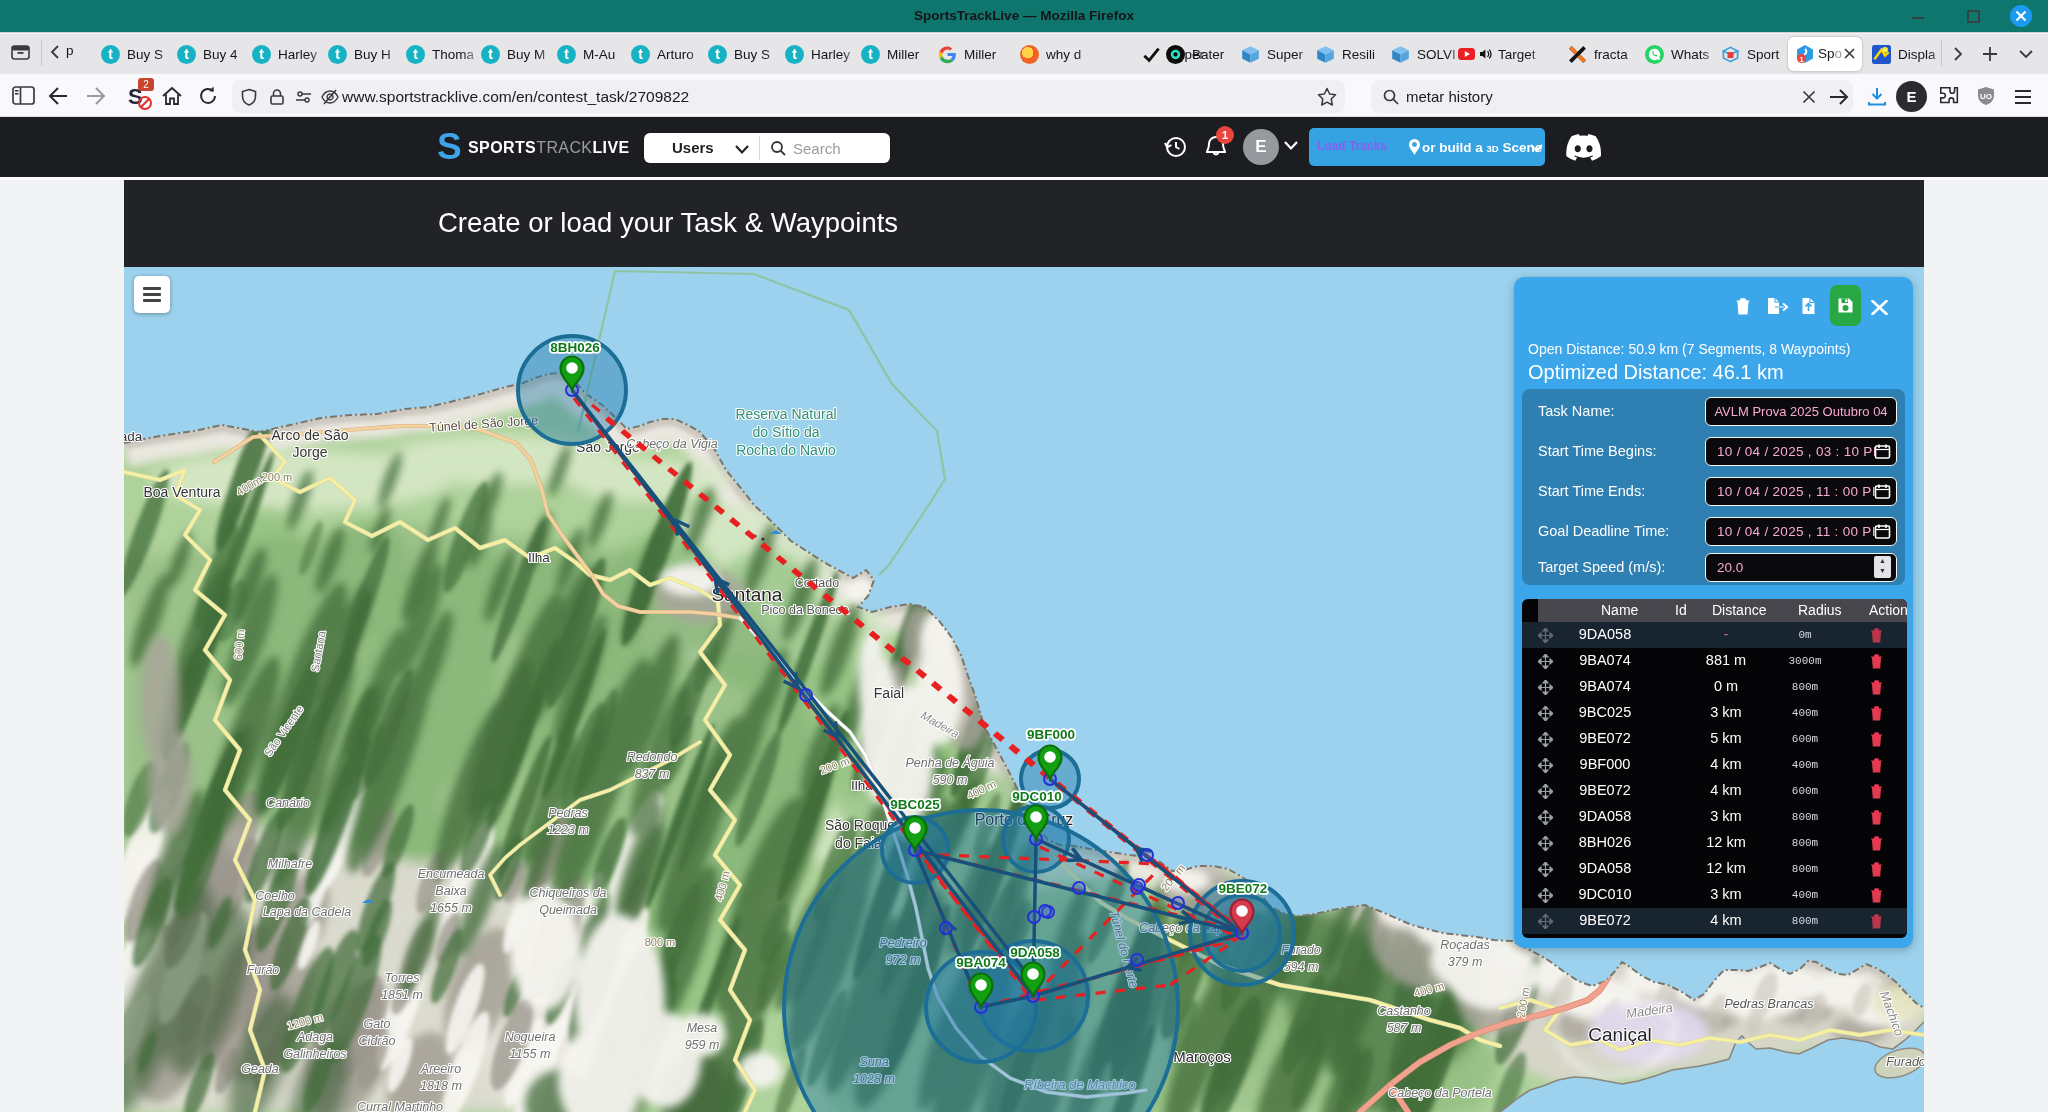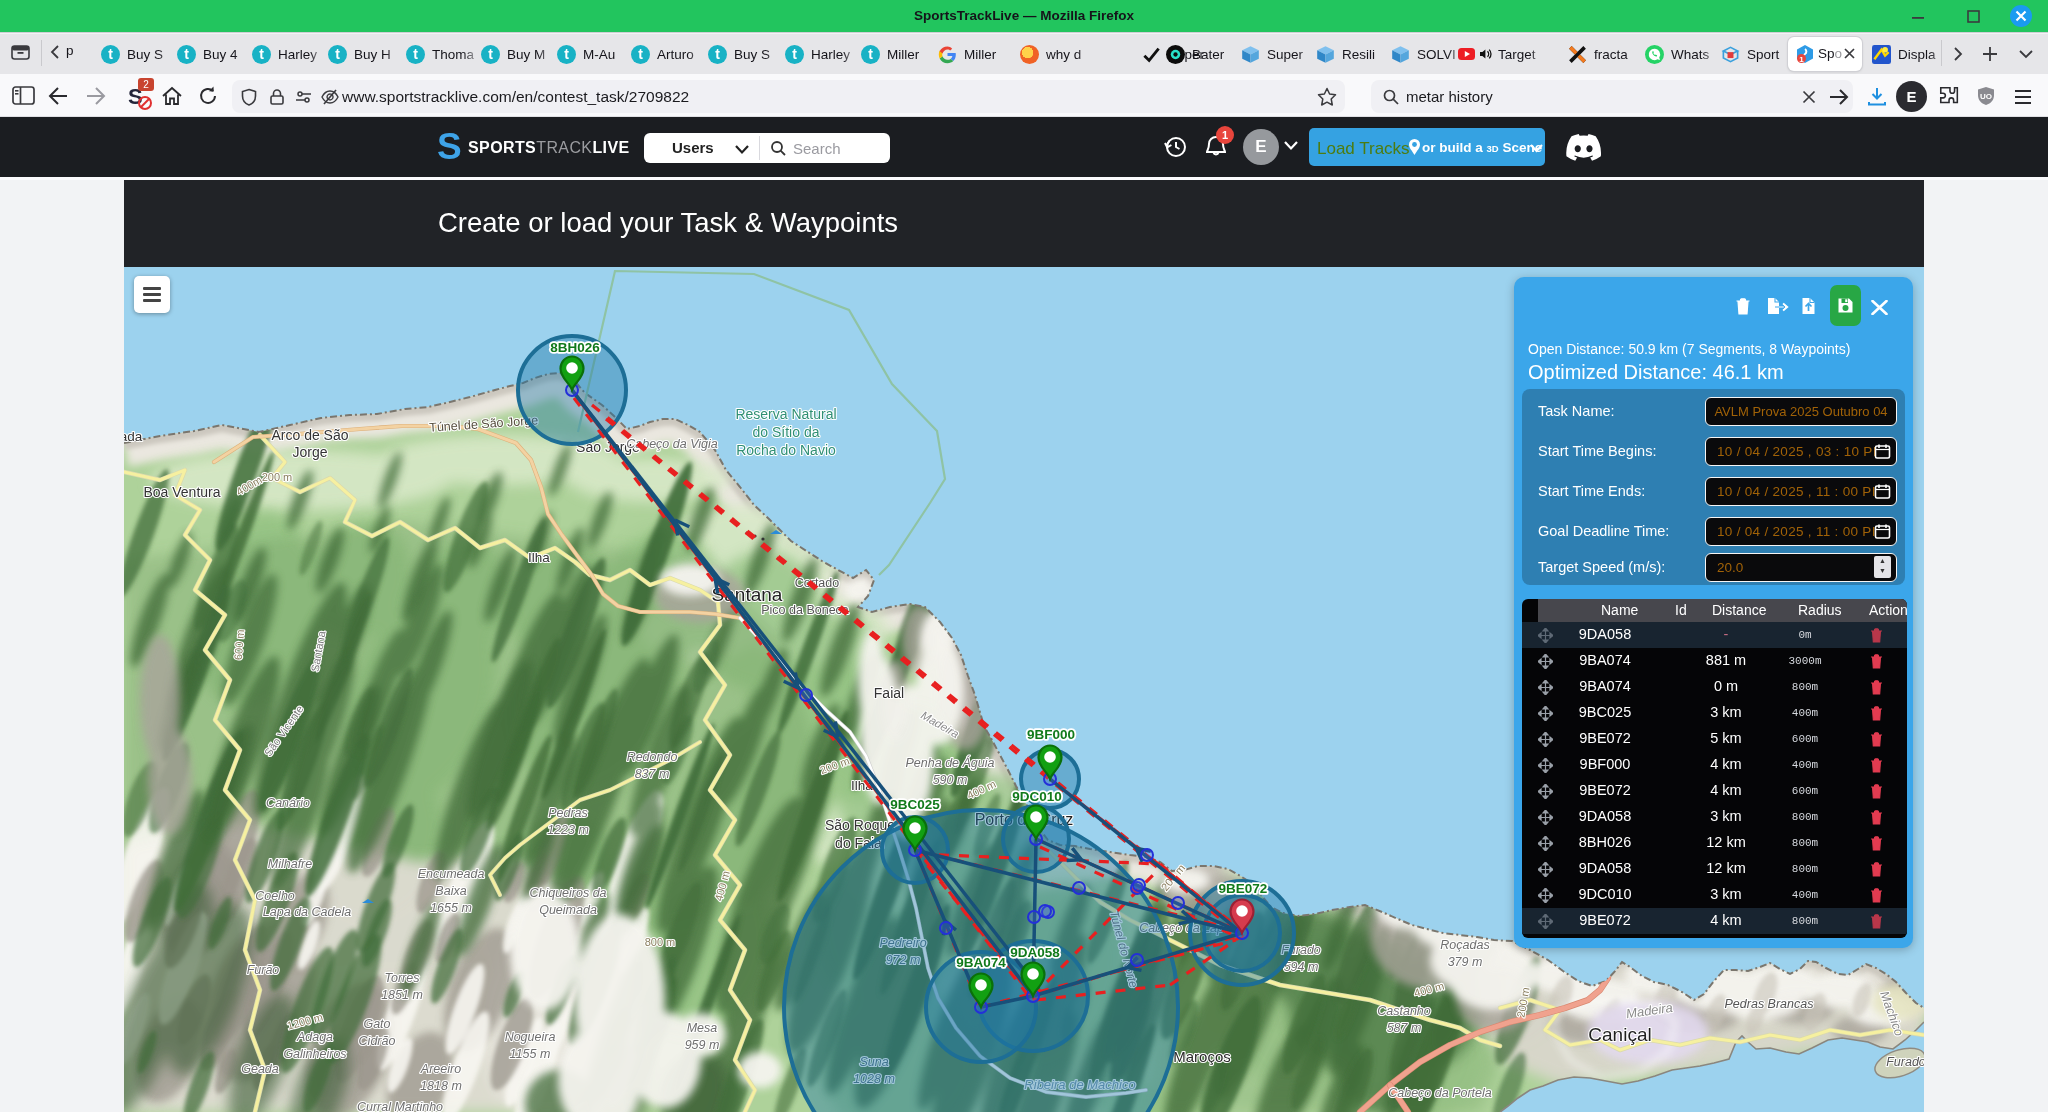--- a/index.html
+++ b/index.html
@@ -1,16 +1,16 @@
 <!DOCTYPE html>
 <html><head><meta charset="utf-8"><title>SportsTrackLive</title><style>
 *{margin:0;padding:0;box-sizing:border-box}
 html,body{width:2048px;height:1112px;overflow:hidden;font-family:"Liberation Sans",sans-serif;background:#f2f3f5}
 .abs{position:absolute}
-#titlebar{left:0;top:0;width:2048px;height:33px;background:#22c55e;border-bottom:1px solid #cfcfd4}
+#titlebar{left:0;top:0;width:2048px;height:33px;background:#0f766e;border-bottom:1px solid #cfcfd4}
 #titlebar .tt{position:absolute;left:0;right:0;top:8px;text-align:center;font-size:13.5px;color:#15141a;font-weight:700}
 #tabbar{left:0;top:34px;width:2048px;height:40px;background:#e6e6e9}
 .tab{position:absolute;top:3px;height:34px;font-size:13.5px;color:#15141a;white-space:nowrap}
 .tfav{position:absolute;width:19px;height:19px;top:8px}
 .tlab{position:absolute;left:26px;top:10px;width:52px;overflow:hidden;font-size:13.5px;color:#15141a;
   -webkit-mask-image:linear-gradient(90deg,#000 60%,transparent 95%);mask-image:linear-gradient(90deg,#000 60%,transparent 95%)}
 .circfav{border-radius:50%;width:19px;height:19px;color:#fff;text-align:center;font-size:14px;font-weight:700;line-height:19px}
 #navbar{left:0;top:74px;width:2048px;height:43px;background:#f9f9fb;border-bottom:1px solid #e0e0e4}
 #urlbar{position:absolute;left:232px;top:80px;width:1113px;height:33px;background:#f0f0f4;border-radius:8px}
 #searchbar{position:absolute;left:1371px;top:80px;width:482px;height:33px;background:#f0f0f4;border-radius:8px}
@@ -19,21 +19,21 @@
 #pagetitle span{position:absolute;left:314px;top:27px;font-size:27.5px;font-weight:400}
 #leftgut{left:0;top:180px;width:124px;height:932px;background:#f2f3f5}
 #rightgut{left:1924px;top:180px;width:124px;height:932px;background:#f2f3f5}
 #gapline{left:0;top:177px;width:2048px;height:3px;background:#fbfbfd}
 #mapwrap{left:124px;top:267px;width:1800px;height:845px;overflow:hidden}
 #menubtn{left:134px;top:276px;width:36px;height:37px;background:#fff;border-radius:5px;box-shadow:0 1px 4px rgba(0,0,0,.35)}
 #menubtn div{position:absolute;left:9px;width:18px;height:2.6px;background:#444;border-radius:1px}
 #panel{left:1514px;top:277px;width:399px;height:671px;background:#3ba6ea;border-radius:10px;box-shadow:0 2px 10px rgba(0,0,0,.25)}
 .plabel{position:absolute;color:#fff;font-size:14.5px}
 #formbox{position:absolute;left:8px;top:112px;width:383px;height:196px;background:#2e7fb2;border-radius:8px}
-.pinput{position:absolute;left:183px;width:192px;height:29px;background:#0a0a0c;border:1px solid #f5f5f5;border-radius:6px;color:#a16207;font-size:13.5px;line-height:27px;white-space:nowrap;overflow:hidden}
+.pinput{position:absolute;left:183px;width:192px;height:29px;background:#0a0a0c;border:1px solid #f5f5f5;border-radius:6px;color:#f9a8d4;font-size:13.5px;line-height:27px;white-space:nowrap;overflow:hidden}
 #ptable{position:absolute;left:8px;top:322px;width:385px;height:339px;background:#050507;border-radius:6px;overflow:hidden}
 #thead{position:absolute;left:16px;top:0;width:385px;height:23px;background:#47474d;color:#fff;font-size:14px}
 .trow{position:absolute;left:0;width:385px;height:26px;color:#fff;font-size:14.5px;background:#050507}
 .hl{background:#182430}
 .cname{position:absolute;left:48px;width:70px;text-align:center;top:4px}
 .cdist{position:absolute;left:159px;width:90px;text-align:center;top:4px}
 .crad{position:absolute;left:238px;width:90px;text-align:center;top:7px;font-family:"Liberation Mono",monospace;font-size:11px;color:#d5d8dd}
 </style></head><body>
 <div id="titlebar" class="abs">
     <div class="tt">SportsTrackLive — Mozilla Firefox</div>
@@ -308,21 +308,21 @@
   </svg>
 <svg class="abs" style="left:1203px;top:134px" width="26" height="26" viewBox="0 0 26 26">
     <path d="M13,3 a7,7 0 0 1 7,7 c0,5 2,6.5 2,8 H4 c0,-1.5 2,-3 2,-8 a7,7 0 0 1 7,-7 Z M10.5,18.5 a2.6,2.6 0 0 0 5,0" fill="none" stroke="#fff" stroke-width="2"></path>
   </svg>
 <div class="abs" style="left:1216px;top:126px;width:18px;height:18px;border-radius:50%;background:#e8453c;color:#fff;font-size:11px;font-weight:700;text-align:center;line-height:18px">1</div>
 <div class="abs" style="left:1243px;top:129px;width:36px;height:36px;border-radius:50%;background:#96999d;color:#fff;font-size:17px;font-weight:700;text-align:center;line-height:36px">E</div>
 <svg class="abs" style="left:1284px;top:141px" width="14" height="10" viewBox="0 0 14 10">
     <path d="M1,1 L7,7.5 L13,1" fill="none" stroke="#fff" stroke-width="2.2"></path>
   </svg>
 <div class="abs" style="left:1309px;top:128px;width:236px;height:38px;background:#35a2e2;border-radius:5px"></div>
-<div class="abs" style="left:1317px;top:139px;font-size:17px;font-weight:400;color:#4d7c0f">Load Tracks</div>
+<div class="abs" style="left:1317px;top:139px;font-size:12px;font-weight:700;color:#8b5cf6">Load Tracks</div>
 <svg class="abs" style="left:1407px;top:137px" width="15" height="19" viewBox="0 0 15 19">
     <path d="M7.5,18 C5,13.5 2,11 2,7.5 a5.5,5.5 0 1 1 11,0 C13,11 10,13.5 7.5,18 Z" fill="#fff"></path>
     <circle cx="7.5" cy="7.5" r="2.4" fill="#35a2e2"></circle>
   </svg>
 <div class="abs" style="left:1422px;top:140px;font-size:13.5px;font-weight:700;color:#fff">or build a <span style="font-size:9.5px">3D</span> Scene</div>
 <svg class="abs" style="left:1530px;top:144px" width="13" height="9" viewBox="0 0 13 9">
     <path d="M1,1 L6.5,7 L12,1" fill="none" stroke="#fff" stroke-width="2"></path>
   </svg>
 <svg class="abs" style="left:1566px;top:134px" width="36" height="27" viewBox="0 0 36 27">
     <path d="M30.3,2.3A29.4,29.4,0,0,0,23,0a20.3,20.3,0,0,0-.93,1.9,27.3,27.3,0,0,0-8.16,0A20.3,20.3,0,0,0,13,0,29.4,29.4,0,0,0,5.66,2.28,30.2,30.2,0,0,0,.44,22.66,29.6,29.6,0,0,0,9.44,27.2a21.7,21.7,0,0,0,1.93-3.12,19.1,19.1,0,0,1-3-1.45c.25-.18.5-.37.74-.57a21.1,21.1,0,0,0,17.8,0c.24.2.49.39.74.57a19.2,19.2,0,0,1-3,1.46A21.7,21.7,0,0,0,26.56,27.2a29.5,29.5,0,0,0,9-4.54A30.1,30.1,0,0,0,30.3,2.3ZM12,18.6c-1.74,0-3.18-1.6-3.18-3.57S10.21,11.46,12,11.46s3.21,1.61,3.18,3.57S13.75,18.6,12,18.6Zm11.94,0c-1.75,0-3.18-1.6-3.18-3.57s1.4-3.57,3.18-3.57,3.21,1.61,3.18,3.57S25.7,18.6,23.94,18.6Z" fill="#fff" transform="scale(.98)"></path>

